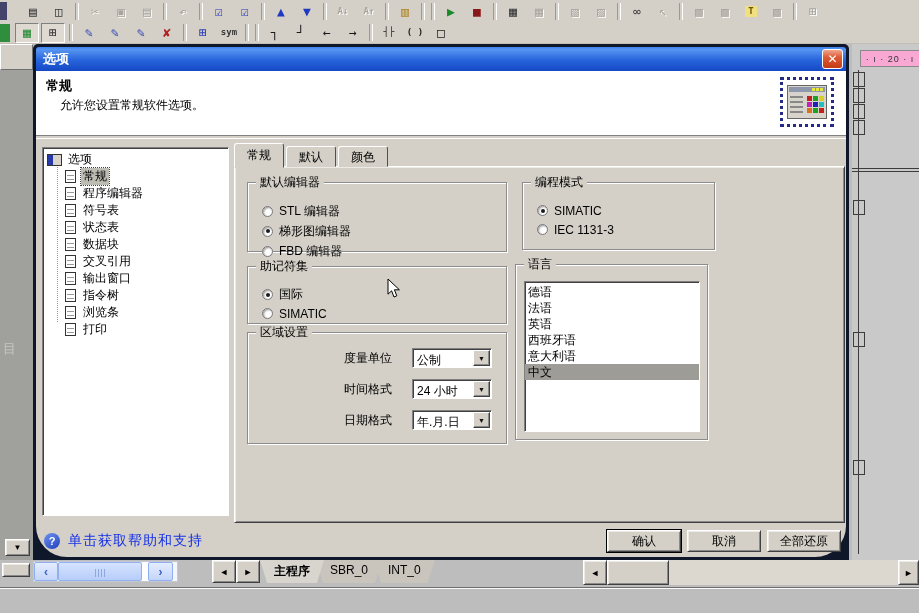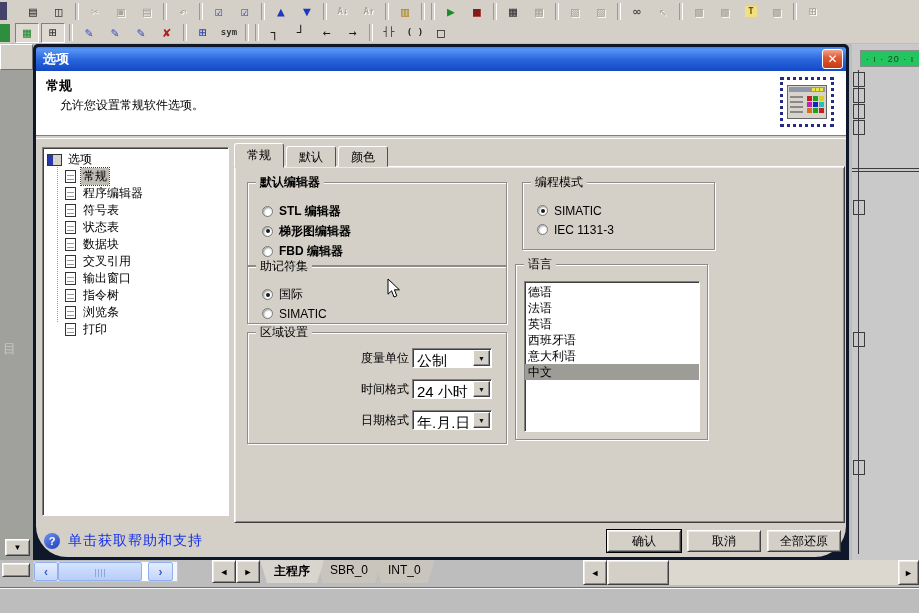--- a/index.html
+++ b/index.html
@@ -19,21 +19,21 @@
   .sliver{position:absolute;top:2px;left:0;width:7px;height:18px;}
   
   #navstrip{position:absolute;left:0;top:44px;width:33px;height:516px;background:#a0a09c;}
   #navstrip .nav-top{position:absolute;left:0;top:0;width:33px;height:26px;background:#d4d0c8;border:1px solid;border-color:#fff #707070 #707070 #fff;box-sizing:border-box;}
   #navstrip .nav-partial{position:absolute;left:3px;top:296px;color:#c6c6c2;font-size:13px;}
   .mini-btn{position:absolute;background:#d4d0c8;border:1px solid;border-color:#fff #404040 #404040 #fff;box-shadow:inset 1px 1px 0 #ecebe6,inset -1px -1px 0 #8a8a8a;display:flex;align-items:center;justify-content:center;font-size:8px;box-sizing:border-box;}
   #nav-scroll-down{left:5px;top:495px;width:25px;height:17px;}
   #nav-bottom-frag{left:2px;top:519px;width:28px;height:14px;}
   
   #editor-frag{position:absolute;left:852px;top:44px;width:67px;height:516px;background:#c9c9c9;}
-  #ruler{position:absolute;left:8px;top:6px;width:59px;height:17px;background:#22c55e;border:1px solid #8a8a8a;border-right:none;box-sizing:border-box;
+  #ruler{position:absolute;left:8px;top:6px;width:59px;height:17px;background:#f9a8d4;border:1px solid #8a8a8a;border-right:none;box-sizing:border-box;
          font-size:9px;color:#333;display:flex;align-items:center;justify-content:center;letter-spacing:1px;white-space:nowrap;overflow:hidden;}
   #editor-frag .rail{position:absolute;left:6px;top:26px;width:1px;height:484px;background:#3c3c3c;}
   .lad-box{position:absolute;left:1px;width:12px;height:15px;border:1px solid #3c3c3c;box-sizing:border-box;}
   .net-line{position:absolute;left:0;width:67px;height:1px;background:#3c3c3c;}
   
   #dialog{position:absolute;left:33px;top:44px;width:816px;height:516px;background:#0f172a;border-radius:5px 5px 0 0;}
   #dlg-titlebar{position:absolute;left:3px;top:3px;width:810px;height:24px;border-radius:3px 3px 0 0;
     background:linear-gradient(180deg,#3c82ee 0%,#5795f2 10%,#2764dc 55%,#1548c4 100%);
     display:flex;align-items:center;color:#fff;font-weight:bold;font-size:13px;padding-left:7px;box-sizing:border-box;}
   #close-btn{position:absolute;right:3px;top:2px;width:21px;height:20px;border:1px solid #fff;border-radius:3px;
@@ -67,41 +67,41 @@
   .tree-label{font-size:12px;padding:0 2px;white-space:nowrap;}
   .tree-label.selected{background:#bfbcb4;outline:1px dotted #404040;}
   
   #dlg-tabs{position:absolute;left:198px;top:75px;height:21px;display:flex;align-items:flex-end;z-index:2;}
   .tab{height:17px;padding:2px 12px 0;font-size:12px;background:#d4d0c8;border:1px solid;border-color:#fff #505050 #d4d0c8 #fff;border-radius:3px 3px 0 0;margin-right:2px;box-sizing:content-box;}
   .tab.active{height:20px;padding-top:3px;margin-bottom:-1px;z-index:3;position:relative;}
   #tab-body{position:absolute;left:198px;top:95px;width:611px;height:357px;background:#d4d0c8;border:1px solid;border-color:#fff #404040 #404040 #fff;box-shadow:inset 1px 1px 0 #ecebe6,inset -1px -1px 0 #8a8a8a;box-sizing:border-box;z-index:1;}
   
   .group{position:absolute;border:1px solid #8c8c8c;box-shadow:1px 1px 0 #fff,inset 1px 1px 0 #fff;box-sizing:border-box;}
   .legend{position:absolute;top:-8px;left:8px;background:#d4d0c8;padding:0 4px;font-size:12px;line-height:14px;}
-  #grp-default-editor{left:12px;top:15px;width:260px;height:84px;font-weight:bold;}
+  #grp-default-editor{left:12px;top:15px;width:260px;height:70px;}
   #grp-programming-mode{left:287px;top:15px;width:193px;height:68px;}
   #grp-mnemonic-set{left:12px;top:99px;width:260px;height:58px;}
   #grp-language{left:280px;top:97px;width:193px;height:176px;}
   #grp-regional{left:12px;top:165px;width:260px;height:112px;}
   .radio-col{position:absolute;left:14px;top:18px;right:6px;}
   .radio-row{display:flex;align-items:center;height:20px;}
   #grp-programming-mode .radio-row,#grp-mnemonic-set .radio-row{height:19px;}
   .radio{width:11px;height:11px;border-radius:50%;background:#fff;border:1px solid #777;box-shadow:inset 1px 1px 2px rgba(0,0,0,.4);margin-right:6px;flex:0 0 auto;box-sizing:border-box;}
   .radio.checked::after{content:"";display:block;width:4px;height:4px;margin:2.5px auto;background:#1a1a1a;border-radius:50%;margin-top:2.5px;}
   .radio-label{font-size:12px;white-space:nowrap;}
   
   #language-list{position:absolute;left:8px;top:16px;width:176px;height:151px;background:#fff;border:1px solid;border-color:#808080 #fff #fff #808080;box-shadow:inset 1px 1px 0 #404040;box-sizing:border-box;overflow:hidden;padding:2px 0 0 0;}
   .lang-item{height:16px;line-height:16px;padding-left:3px;font-size:12px;}
   .lang-item.selected{background:#9e9c96;}
   
   #regional-rows{position:absolute;left:0;top:4px;right:14px;}
   .reg-row{display:flex;align-items:center;justify-content:flex-end;height:20px;margin-top:11px;}
-  .reg-label{font-size:12px;margin-right:3px;white-space:nowrap;}
+  .reg-label{font-size:12px;margin-right:20px;white-space:nowrap;}
   .combo{width:80px;height:20px;background:#fff;border:1px solid;border-color:#808080 #fff #fff #808080;box-shadow:inset 1px 1px 0 #404040;box-sizing:border-box;display:flex;}
-  .combo-val{flex:1;font-size:15px;padding:3px 0 0 4px;white-space:nowrap;overflow:hidden;}
+  .combo-val{flex:1;font-size:12px;padding:3px 0 0 4px;white-space:nowrap;overflow:hidden;}
   .combo-btn{width:17px;margin:1px;background:#d4d0c8;border:1px solid;border-color:#fff #404040 #404040 #fff;box-shadow:inset -1px -1px 0 #8a8a8a;display:flex;align-items:center;justify-content:center;font-size:7px;color:#111;box-sizing:border-box;}
   
   #help-row{position:absolute;left:8px;top:461px;display:flex;align-items:center;}
   #help-icon{width:16px;height:16px;border-radius:50%;background:linear-gradient(145deg,#6e93ee,#1f3fbf);color:#fff;font-weight:bold;font-size:11px;display:flex;align-items:center;justify-content:center;margin-right:8px;}
   #help-text{color:#1430e8;font-size:14px;letter-spacing:1px;}
   .btn{position:absolute;top:459px;width:74px;height:22px;background:#d4d0c8;border:1px solid;border-color:#fff #404040 #404040 #fff;box-shadow:inset 1px 1px 0 #ecebe6,inset -1px -1px 0 #8a8a8a;font-size:12px;display:flex;align-items:center;justify-content:center;box-sizing:border-box;}
   .btn.default{outline:1px solid #000;}
   #btn-confirm{left:571px;} #btn-cancel{left:651px;} #btn-restore{left:731px;}
   
   #xp-scroll{position:absolute;left:33px;top:561px;width:145px;height:21px;display:flex;background:#f4f7ff;border:1px solid #c4c8d4;box-sizing:border-box;}

